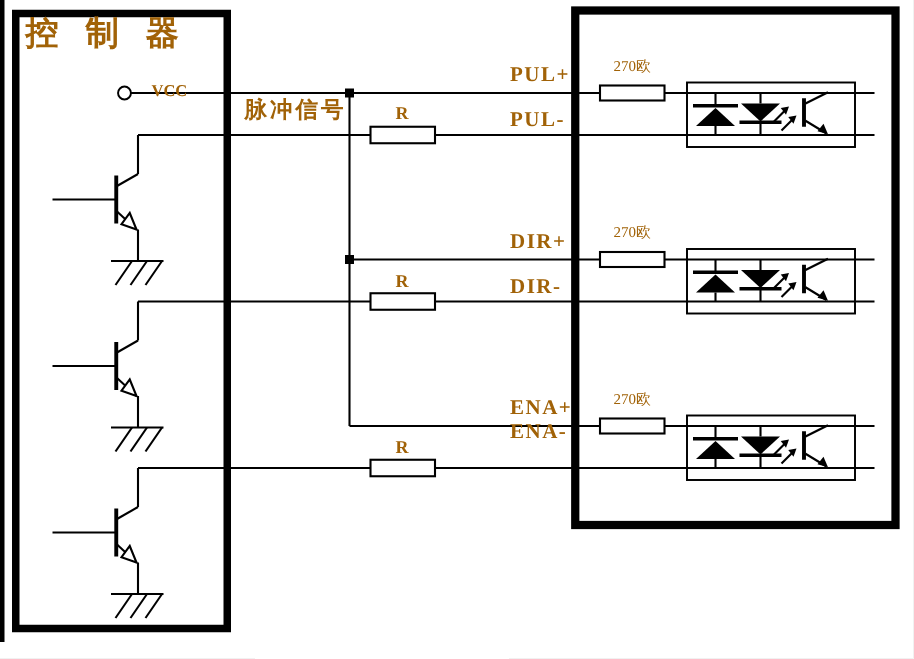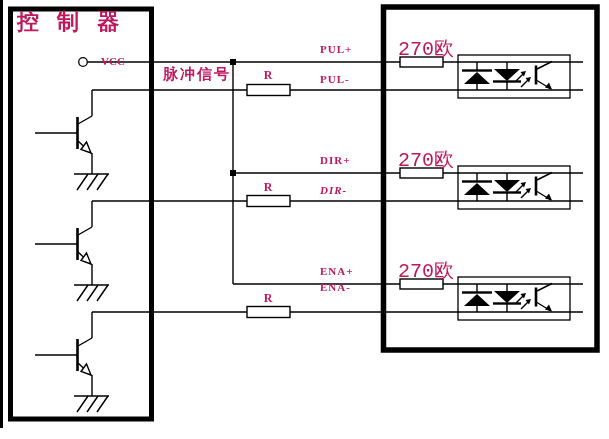--- a/index.html
+++ b/index.html
@@ -1,26 +1,26 @@
 <!DOCTYPE html>
 <html><head>
 <meta charset="utf-8">
 <style>
   html,body{margin:0;padding:0;background:#e8e8e8;}
   #stage{
     position:relative;width:609px;height:439px;background:#ffffff;
     overflow:hidden;font-family:"Liberation Sans",sans-serif;color:#111;
   }
   #wiresvg{position:absolute;left:0;top:0;}
-  .lbl{position:absolute;white-space:nowrap;color:#be185d;line-height:1.1;}
+  .lbl{position:absolute;white-space:nowrap;color:#a16207;line-height:1.1;}
   .box-title{font-size:22px;font-weight:bold;letter-spacing:6px;font-family:"Liberation Sans",sans-serif;}
   .sig{font-size:15px;font-weight:bold;letter-spacing:2px;font-family:"Liberation Sans",sans-serif;text-align:center;}
-  .pin{font-size:11px;font-weight:600;font-family:"Liberation Serif",serif;letter-spacing:1px;}
+  .pin{font-size:14px;font-weight:600;font-family:"Liberation Serif",serif;letter-spacing:1px;margin-left:20px;}
   .rlbl{font-size:12px;font-weight:600;font-family:"Liberation Serif",serif;width:30px;text-align:center;}
-  .ohm{font-size:20px;font-family:Liberation Mono, monospace;width:47px;text-align:right;}
+  .ohm{font-size:10px;font-family:Liberation Serif, serif;width:47px;text-align:center;}
   .vcc{font-size:11px;font-weight:bold;font-family:"Liberation Serif",serif;margin-left:48px;}
 </style>
 </head>
 <body>
 
 <div id="stage">
 
   <svg id="wiresvg" width="609" height="439" viewBox="0 0 609 439">
     <defs>
 
@@ -97,21 +97,21 @@
   <div class="lbl vcc" style="left:53px;top:55px;">VCC</div>
 
   <div class="lbl sig" style="left:163px;top:66px;">脉冲信号</div>
   <div class="lbl rlbl" style="left:253px;top:69px;">R</div>
   <div class="lbl pin" style="left:320px;top:43px;">PUL+</div>
   <div class="lbl pin" style="left:320px;top:73px;">PUL-</div>
   <div class="lbl ohm" style="left:398px;top:39px;">270欧</div>
 
   <div class="lbl rlbl" style="left:253px;top:181px;">R</div>
   <div class="lbl pin" style="left:320px;top:154px;">DIR+</div>
-  <div class="lbl pin" style="left:320px;top:184px;font-style:italic;">DIR-</div>
+  <div class="lbl pin" style="left:320px;top:184px;">DIR-</div>
   <div class="lbl ohm" style="left:398px;top:150px;">270欧</div>
 
   <div class="lbl rlbl" style="left:253px;top:292px;">R</div>
   <div class="lbl pin" style="left:320px;top:265px;">ENA+</div>
   <div class="lbl pin" style="left:320px;top:281px;">ENA-</div>
   <div class="lbl ohm" style="left:398px;top:261px;">270欧</div>
 
 </div>
 
 </body></html>

